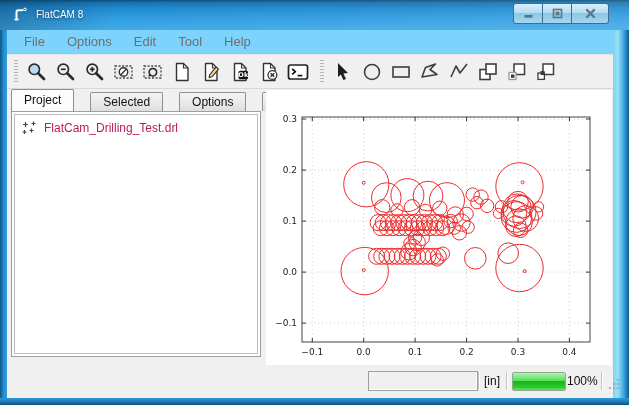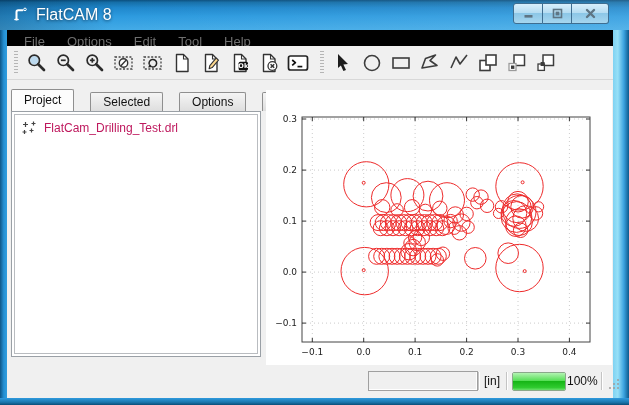--- a/index.html
+++ b/index.html
@@ -13,35 +13,35 @@
     background:linear-gradient(90deg,rgba(0,20,40,.25) 0%,rgba(255,255,255,0) 18%,rgba(255,255,255,.10) 100%);}
   .b-left{position:absolute;left:0;top:30px;width:7px;height:368px;
     background:linear-gradient(90deg,#0d5586 0%,#2490d4 55%,#2f9dde 100%);}
   .b-right{position:absolute;left:613px;top:30px;width:16px;height:368px;
     background:linear-gradient(90deg,#7fd2f2 0%,#97e0f7 30%,#3ba3e0 68%,#0e5a8c 100%);}
   .b-bottom{position:absolute;left:0;top:398px;width:629px;height:7px;
     background:linear-gradient(180deg,#2f9ade 0%,#1b77ae 60%,#0b4d78 100%);}
 
   .app-icon{position:absolute;left:12px;top:6px;width:17px;height:17px;z-index:3;}
   .title-text{position:absolute;left:36px;top:0;height:30px;line-height:29px;z-index:3;
-    color:#fff;font-size:16px;text-shadow:0 1px 3px rgba(0,20,40,.65);}
+    color:#fff;font-size:10px;text-shadow:0 1px 3px rgba(0,20,40,.65);}
   .winbtns{position:absolute;left:513px;top:3px;height:19px;display:flex;z-index:3;}
   .winbtn{height:19px;border:1px solid #3e6e91;border-left:none;
     background:linear-gradient(180deg,#d8effc 0%,#b6ddf2 45%,#8cc7e7 50%,#a6d6ef 100%);
     display:flex;align-items:center;justify-content:center;}
   .winbtn:first-child{border-left:1px solid #3e6e91;border-radius:3px 0 0 3px;}
   .winbtn.close{border-radius:0 3px 3px 0;width:36px;}
   .winbtn.minmax{width:28px;}
 
   
-  .menubar{position:absolute;left:7px;top:30px;width:606px;height:25px;background:#000000;
+  .menubar{position:absolute;left:7px;top:30px;width:606px;height:25px;background:#7dd3fc;
     border-bottom:1px solid #e4e4e4;display:flex;align-items:center;padding-left:6px;box-sizing:border-box;}
   .menu-item{padding:0 11px;font-size:13px;color:#6f6f6f;line-height:24px;}
 
-  .toolbar{position:absolute;left:7px;top:46px;width:606px;height:34px;background:#f0f0f0;
+  .toolbar{position:absolute;left:7px;top:55px;width:606px;height:34px;background:#f0f0f0;
     border-bottom:1px solid #d8d8d8;display:flex;align-items:center;box-sizing:border-box;padding-left:3px;}
   .tb-handle{width:4px;height:24px;margin:0 4px;
     background:repeating-linear-gradient(180deg,#b5b5b5 0 1px,rgba(0,0,0,0) 1px 3px);}
   .tb-group{display:flex;align-items:center;}
   .tb-btn{width:29px;height:28px;display:flex;align-items:center;justify-content:center;border-radius:2px;}
 
   .tabbar{position:absolute;left:7px;top:89px;height:22px;display:flex;align-items:flex-end;padding-left:4px;}
   .tab{height:18px;line-height:18px;padding:0 12px;font-size:12px;color:#111;
     background:linear-gradient(180deg,#f5f5f5 0%,#dedede 100%);
     border:1px solid #8f8f8f;border-bottom:none;border-radius:2px 2px 0 0;margin-right:16px;}

